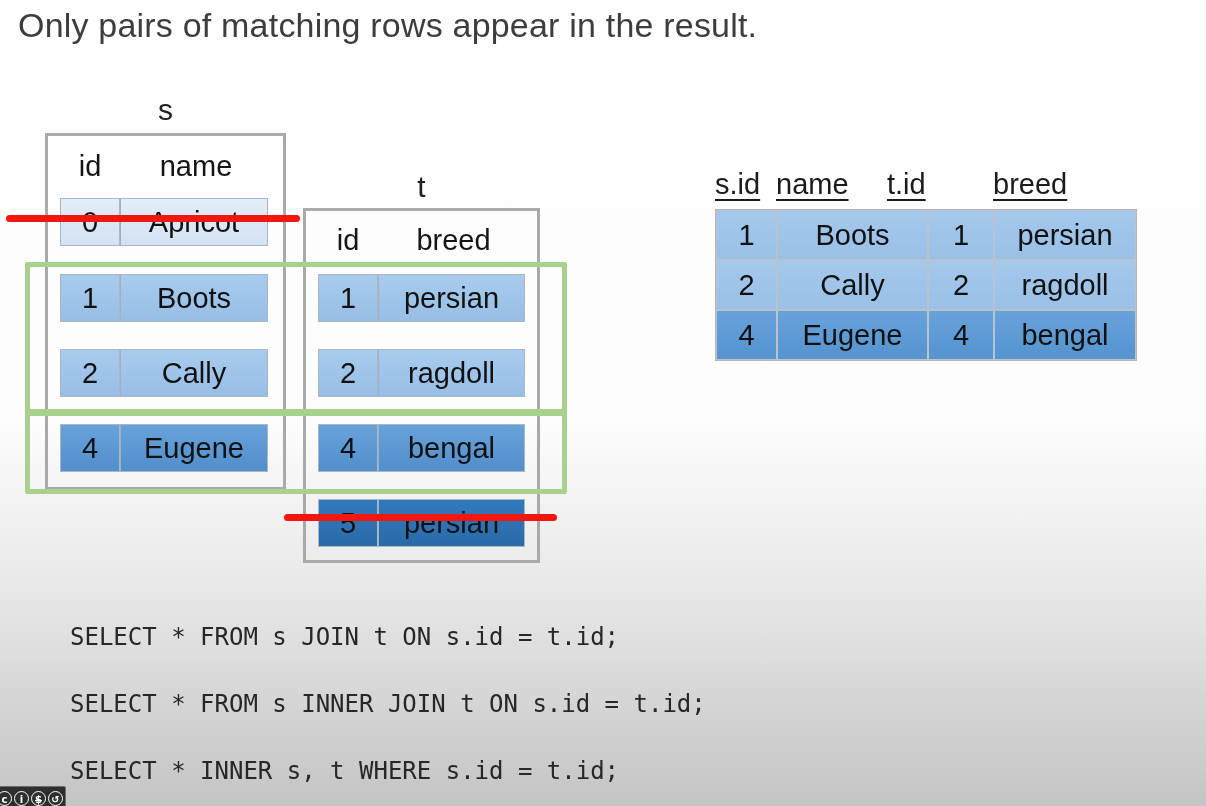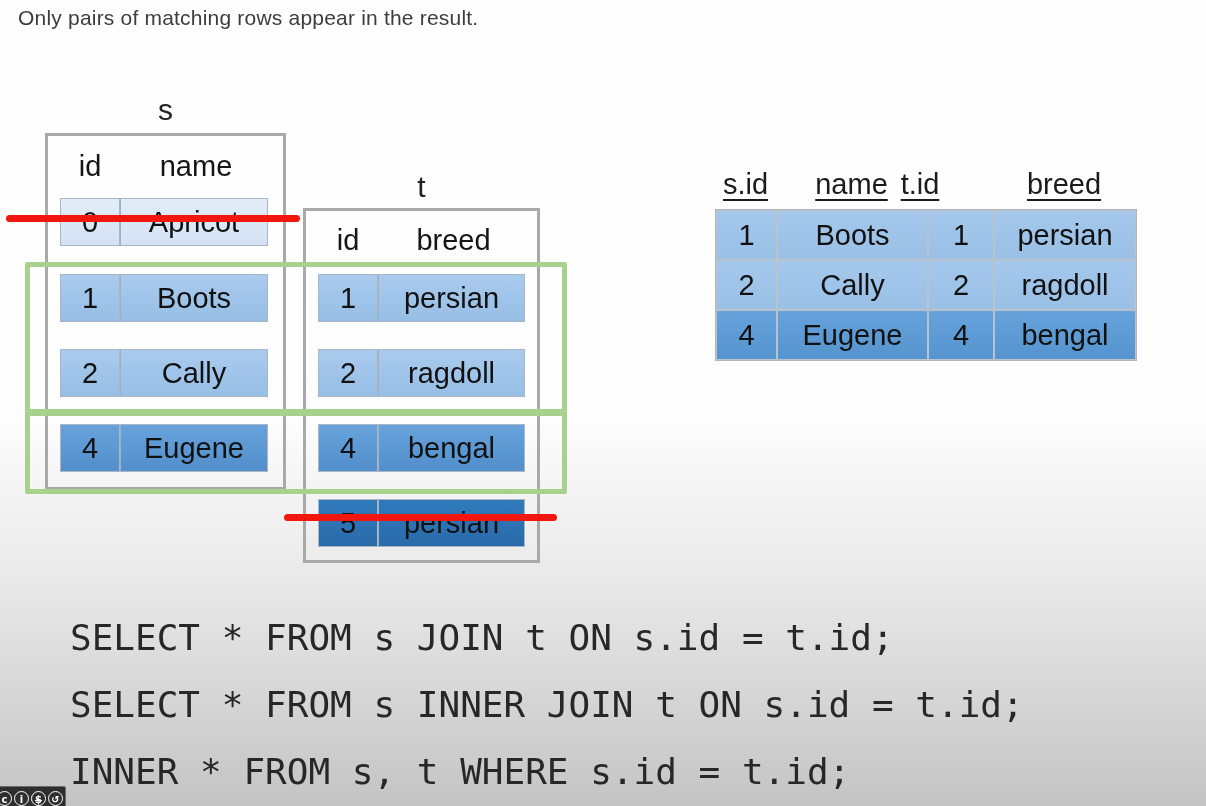--- a/index.html
+++ b/index.html
@@ -6,21 +6,21 @@
   .stage{
     position:relative;
     width:1206px;height:806px;
     overflow:hidden;
     background:linear-gradient(180deg,#fefefe 0%,#fdfdfd 52%,#e9e9e9 72%,#c4c4c4 100%);
     font-family:"Liberation Sans",sans-serif;
     color:#1b1b1b;
   }
   .title{
     position:absolute;left:18px;top:6px;
-    font-size:21px;font-weight:300;color:#3d3d3d;letter-spacing:0.2px;
+    font-size:34px;font-weight:300;color:#3d3d3d;letter-spacing:0.2px;
   }
   .tbl-label{position:absolute;font-size:30px;color:#222;text-align:center;}
   .tbl-frame{position:absolute;border:3px solid #a9a9a9;background:transparent;}
   .hdr{position:absolute;font-size:29px;color:#151515;text-align:center;}
   .hdr span{text-underline-offset:5px;}
   .row{position:absolute;display:flex;height:48px;}
   .cell{
     display:flex;align-items:center;justify-content:center;
     font-size:29px;color:#111;
     border:1.5px solid #aab6c4;box-sizing:border-box;
@@ -29,38 +29,38 @@
   .tone-excluded{background:linear-gradient(#e3edf9,#d3e2f3);}
   .tone-light{background:linear-gradient(#a9cbee,#97bee5);}
   .tone-medium{background:linear-gradient(#67a2db,#528fcb);}
   .tone-dark{background:linear-gradient(#307abc,#2a6ba9);background:linear-gradient(#307abc,#2a6ba9);}
   .w-id{width:60px;}
   .w-name{width:148px;}
   .w-breed{width:147px;}
   .green-box{position:absolute;border:5px solid #a9d18e;border-radius:2px;background:transparent;z-index:3;}
   .red-line{position:absolute;height:7px;background:#f2170e;border-radius:4px;z-index:6;}
   
-  .res-hdr-cell{position:absolute;top:168px;height:40px;font-size:29px;text-align:center;}
+  .res-hdr-cell{position:absolute;top:168px;height:40px;font-size:29px;text-align:left;}
   .res-hdr-cell span{text-decoration:underline;text-underline-offset:5px;}
   .res-grid{
     position:absolute;left:715px;top:209px;
     display:grid;grid-template-columns:61px 151px 66px 142px;
     border:1px solid #b5b5b5;
   }
   .res-cell{
     height:50px;display:flex;align-items:center;justify-content:center;
     font-size:29px;color:#111;
     border:1px solid #b9c3ce;box-sizing:border-box;
   }
   .res-light{background:linear-gradient(#a5c8ec,#9ac0e6);}
   .res-medium{background:linear-gradient(#67a2db,#5594cf);}
   .sql{
     position:absolute;left:70px;top:604px;
     font-family:"DejaVu Sans Mono","Liberation Mono",monospace;
-    font-size:36px;line-height:67px;color:#272727;white-space:pre;
+    font-size:24px;line-height:67px;color:#272727;white-space:pre;
   }
   .cc-badge{
     position:absolute;left:-6px;top:786px;width:70px;height:22px;
     background:#2e2e2e;border:1px solid #6b6b6b;border-radius:2px;
     display:flex;align-items:center;justify-content:space-evenly;overflow:hidden;z-index:7;
   }
   .cc-ico{
     width:15px;height:15px;border:1.6px solid #fff;border-radius:50%;
     color:#fff;font-size:10px;font-weight:bold;line-height:15px;text-align:center;
     box-sizing:border-box;flex:0 0 auto;font-family:"DejaVu Sans",sans-serif;
@@ -139,21 +139,21 @@
     <div class="res-cell res-light">Cally</div>
     <div class="res-cell res-light">2</div>
     <div class="res-cell res-light">ragdoll</div>
 
     <div class="res-cell res-medium">4</div>
     <div class="res-cell res-medium">Eugene</div>
     <div class="res-cell res-medium">4</div>
     <div class="res-cell res-medium">bengal</div>
   </div>
 
-  <div class="sql"><div>SELECT * FROM s JOIN t ON s.id = t.id;</div><div>SELECT * FROM s INNER JOIN t ON s.id = t.id;</div><div>INNER * FROM s, t WHERE s.id = t.id;</div></div>
+  <div class="sql"><div>SELECT * FROM s JOIN t ON s.id = t.id;</div><div>SELECT * FROM s INNER JOIN t ON s.id = t.id;</div><div>SELECT * INNER s, t WHERE s.id = t.id;</div></div>
 
   <div class="cc-badge">
     <span class="cc-ico">c</span>
     <span class="cc-ico">i</span>
     <span class="cc-ico cc-nc">$</span>
     <span class="cc-ico">↺</span>
   </div>
 
 </div>
 

